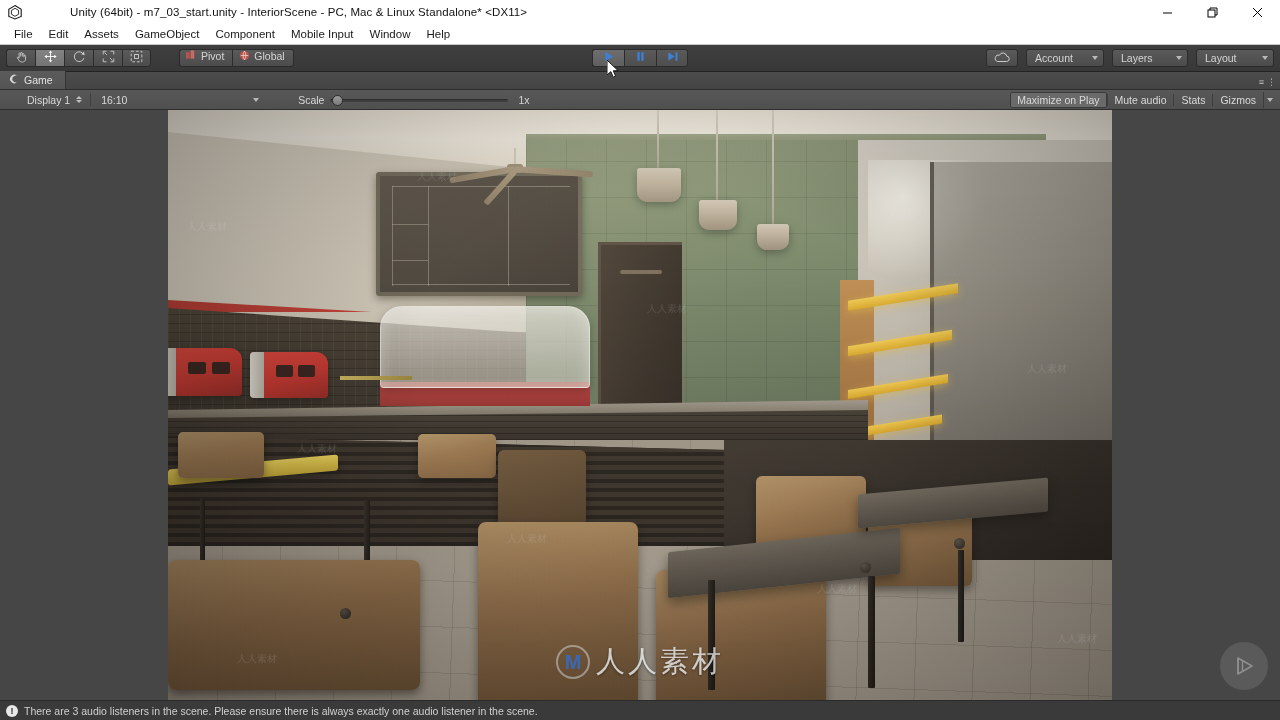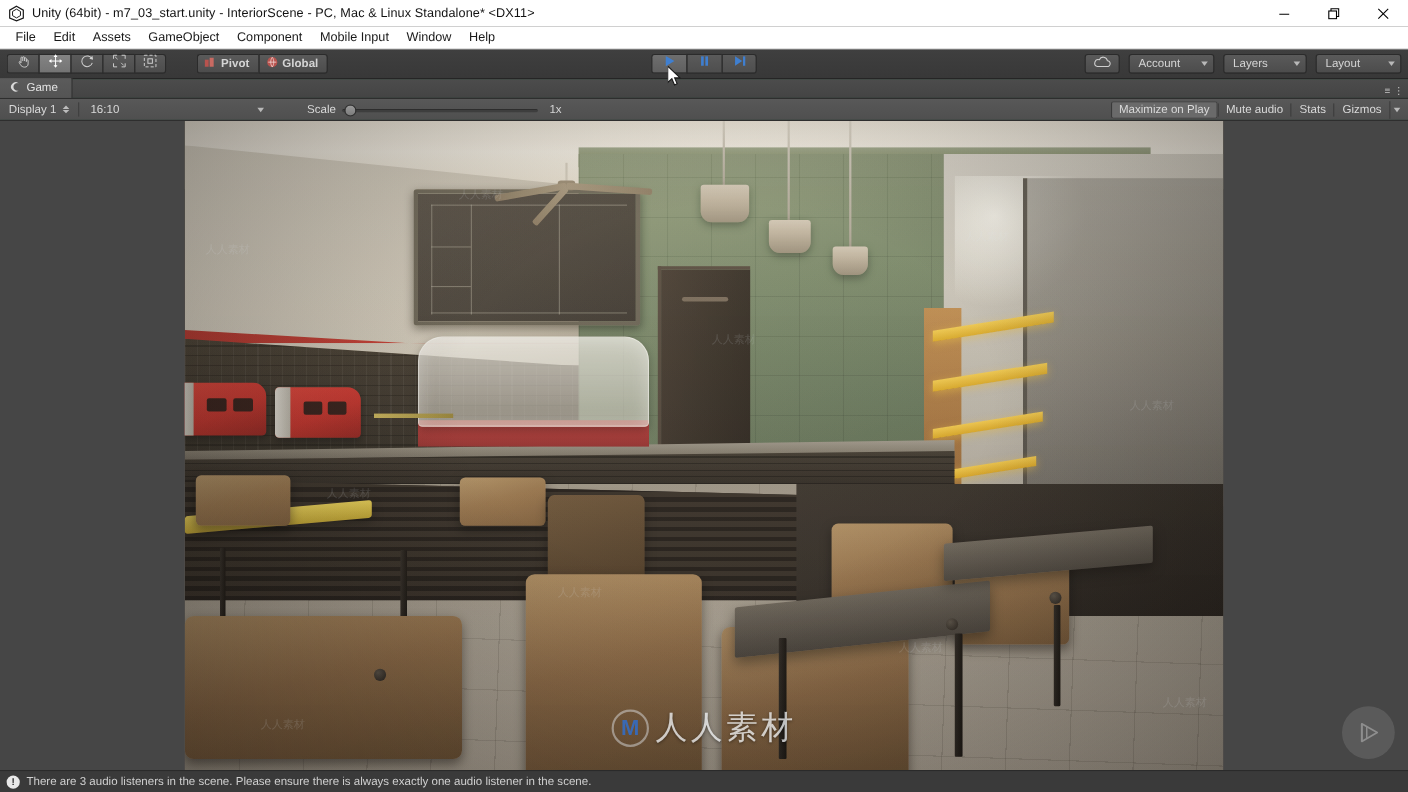--- a/index.html
+++ b/index.html
@@ -13,21 +13,21 @@
 
   
   .titlebar {
     height: 24px; background: #ffffff; color: #111; flex: 0 0 24px;
     display: flex; align-items: center; position: relative;
   }
   .titlebar .unity-logo {
     width: 16px; height: 16px; margin: 0 6px 0 7px; position: relative; flex: 0 0 16px;
   }
   .titlebar .title-text {
-    font-size: 11.5px; letter-spacing: 0.1px; color: #121212; white-space: nowrap;
+    font-size: 11.5px; letter-spacing: 0.1px; color: #121212; white-space: nowrap; margin-left: 41px;
   }
   .win-buttons { position: absolute; right: 0; top: 0; height: 24px; display: flex; }
   .win-btn {
     width: 45px; height: 24px; display: flex; align-items: center; justify-content: center;
     color: #000;
   }
 
   
   .menubar {
     height: 21px; flex: 0 0 21px; background: #ffffff; display: flex; align-items: center;
@@ -52,21 +52,21 @@
   }
   .tbtn:first-child { border-radius: 3px 0 0 3px; }
   .tbtn:last-child { border-radius: 0 3px 3px 0; border-right-width: 1px; }
   .tbtn.active { background: linear-gradient(#838383,#747474); color: #fff; }
   .gap-28 { width: 28px; }
 
   .pivot-group { display: flex; align-items: center; }
   .pivot-btn {
     height: 18px; background: linear-gradient(#5a5a5a,#4c4c4c);
     border: 1px solid #2b2b2b; color: #d4d4d4; font-size: 10.5px;
-    display: flex; align-items: center; gap: 4px; padding: 0 8px 0 6px; font-weight: bold;
+    display: flex; gap: 4px; padding: 0 8px 0 6px;
   }
   .pivot-btn:first-child { border-radius: 3px 0 0 3px; border-right-width: 0; }
   .pivot-btn:last-child { border-radius: 0 3px 3px 0; }
 
   .play-cluster {
     position: absolute; left: 50%; transform: translateX(-50%);
     display: flex; align-items: center;
   }
   .pbtn {
     width: 32px; height: 18px; background: linear-gradient(#5a5a5a,#4e4e4e);
@@ -109,21 +109,21 @@
     display: flex; align-items: center; gap: 5px;
     padding: 0 12px 0 9px; font-size: 10.5px; color: #e2e2e2;
     border-right: 1px solid #343434;
   }
   .tabstrip-right { position: absolute; right: 4px; bottom: 2px; display: flex; align-items: center; gap: 3px; }
   .tiny-icon { font-size: 9px; color: #c6c6c6; line-height: 1; }
 
   .viewbar {
     height: 20px; flex: 0 0 20px; background: linear-gradient(#585858,#4f4f4f);
     border-bottom: 1px solid #2e2e2e;
-    display: flex; align-items: center; padding: 0 1px; position: relative; font-size: 10.5px;
+    display: flex; align-items: center; padding: 0 20px; position: relative; font-size: 10.5px;
   }
   .vb-dd {
     height: 16px; display: flex; align-items: center; gap: 6px;
     padding: 0 4px 0 6px; color: #d9d9d9; background: transparent;
     border: 1px solid transparent; border-radius: 2px;
   }
   .vb-sep { width: 1px; height: 13px; background: #3f3f3f; margin: 0 3px; }
   .updown { display: flex; flex-direction: column; gap: 1px; }
   .updown i {
     width: 0; height: 0; border-left: 3px solid transparent; border-right: 3px solid transparent;

